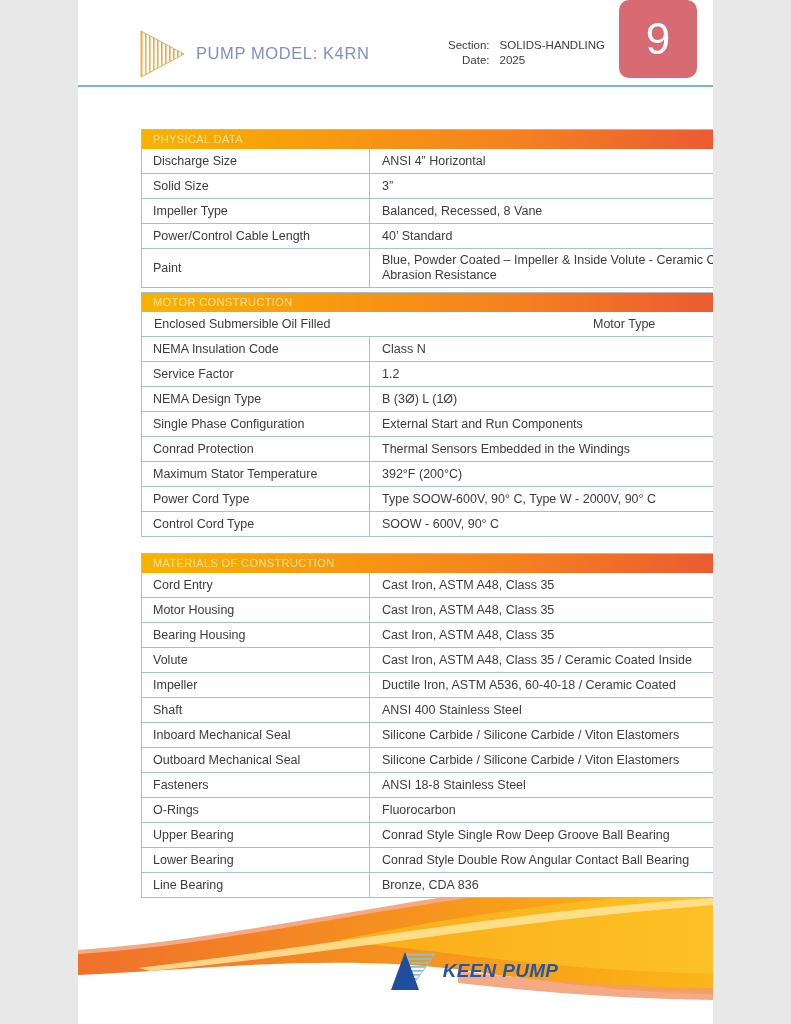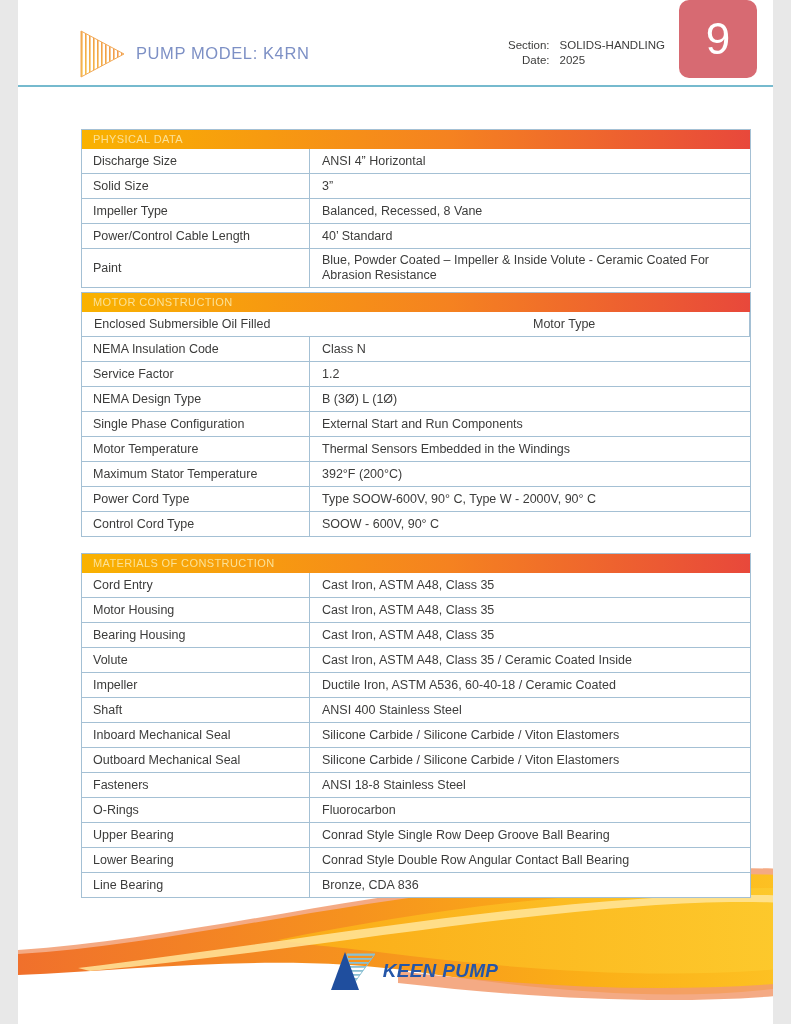--- a/index.html
+++ b/index.html
@@ -1,18 +1,18 @@
 <!DOCTYPE html>
 <html><head>
 <meta charset="utf-8">
 <style>
   * { margin:0; padding:0; box-sizing:border-box; }
   html,body { background:#e8e8e8; }
   .page {
-    position:relative; width:755px; height:1024px; background:#ffffff;
+    position:relative; width:635px; height:1024px; background:#ffffff;
     overflow:hidden; font-family:"Liberation Sans", sans-serif; color:#3c3c3b;
     margin:0 auto;
   }
   
   .hdr-icon { position:absolute; left:62px; top:29px; width:46px; height:50px; }
   .page-title {
     position:absolute; left:118px; top:44px; font-size:16.5px; letter-spacing:0.6px;
     color:#7d90c5; font-weight:400;
   }
   .meta {
@@ -143,21 +143,21 @@
         </div>
         <div class="trow">
           <div class="cell label">NEMA Design Type</div>
           <div class="cell value">B (3Ø) L (1Ø)</div>
         </div>
         <div class="trow">
           <div class="cell label">Single Phase Configuration</div>
           <div class="cell value">External Start and Run Components</div>
         </div>
         <div class="trow">
-          <div class="cell label">Motor Temperature</div>
+          <div class="cell label">Conrad Protection</div>
           <div class="cell value">Thermal Sensors Embedded in the Windings</div>
         </div>
         <div class="trow">
           <div class="cell label">Maximum Stator Temperature</div>
           <div class="cell value">392°F (200°C)</div>
         </div>
         <div class="trow">
           <div class="cell label">Power Cord Type</div>
           <div class="cell value">Type SOOW-600V, 90° C, Type W - 2000V, 90° C</div>
         </div>

